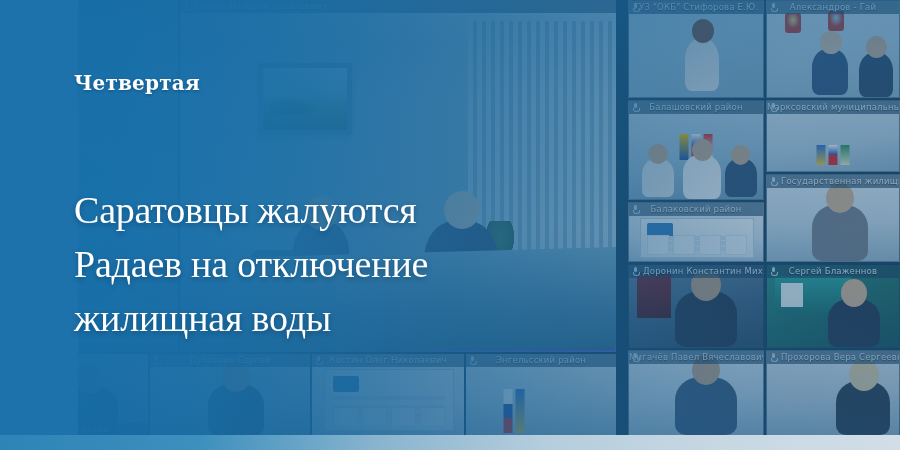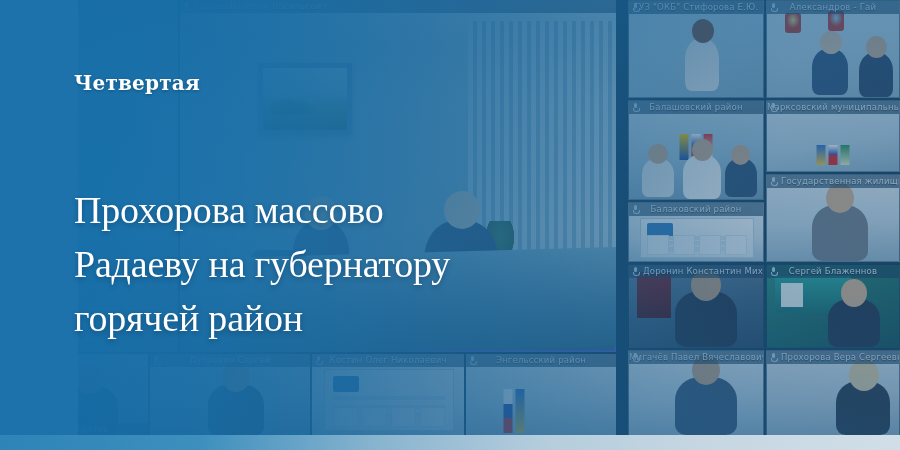--- a/index.html
+++ b/index.html
@@ -454,19 +454,19 @@
   <div class="leftsolid"></div>
   <div class="bottomband"></div>
 
   <div class="content">
 
     <div class="logo">
       <div>Четвертая</div>
     </div>
 
     <h1 class="headline">
-      <span>Прохорова массово</span>
-      <span>Радаеву на губернатору</span>
-      <span>горячей район</span>
+      <span>Саратовцы жалуются</span>
+      <span>Радаев на отключение</span>
+      <span>жилищная воды</span>
     </h1>
 
   </div>
 </div>
 
 </body></html>

